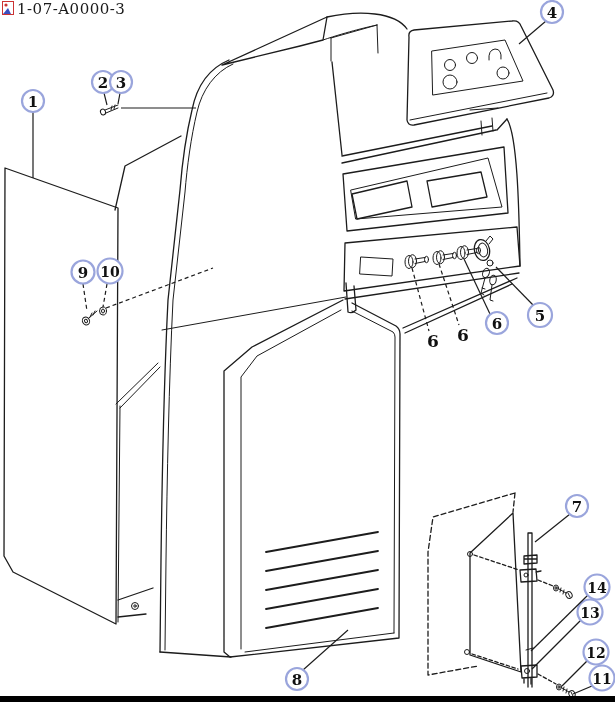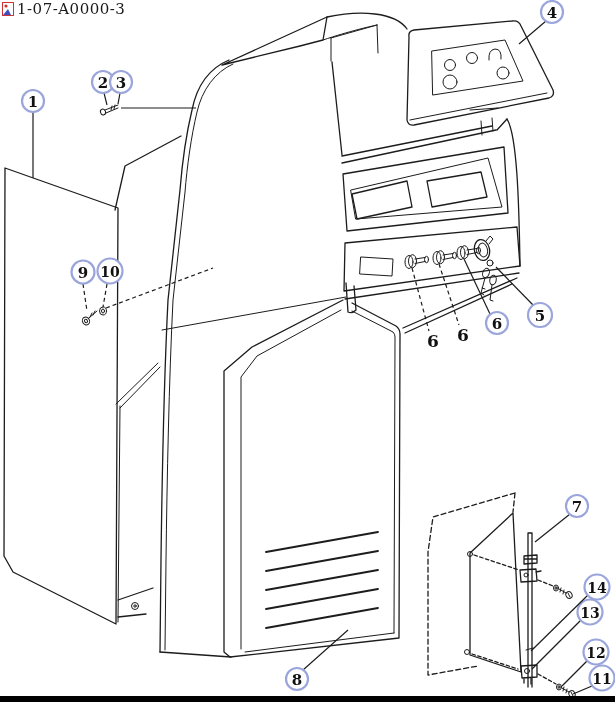--- a/index.html
+++ b/index.html
@@ -1,18 +1,18 @@
 <!DOCTYPE html>
 <html style="--accent: #9aa5dc;"><head>
 <meta charset="utf-8">
 <style>
   html,body{margin:0;padding:0;background:#ffffff;}
   .stage{position:relative;width:615px;height:705px;background:#fff;overflow:hidden;
          font-family:"DejaVu Serif", serif;}
-  .title-bar{position:absolute;top:1px;left:2px;display:flex;align-items:flex-end;gap:2px;z-index:5;}
+  .title-bar{position:absolute;top:1px;left:2px;display:flex;align-items:flex-start;gap:2px;z-index:5;}
   .title-code{font-family:"DejaVu Serif", serif;font-size:15px;color:#1a1a1a;letter-spacing:0.5px;line-height:16px;}
   svg.diagram{position:absolute;top:0;left:0;}
   .ln{fill:none;stroke:#1c1c1c;stroke-width:1.3;stroke-linejoin:round;stroke-linecap:round;}
   .thin{stroke-width:1;}
   .vent{stroke-width:1.8;}
   .dashed{stroke-dasharray:5,3;}
   .dashfine{stroke-dasharray:3.5,2.5;}
   .lead{stroke:#1c1c1c;stroke-width:1.2;fill:none;}
   .lead.dash{stroke-dasharray:4,3;}
   .callout-circle{fill:#ffffff;stroke:var(--accent,#9aa5dc);stroke-width:2.2;}

